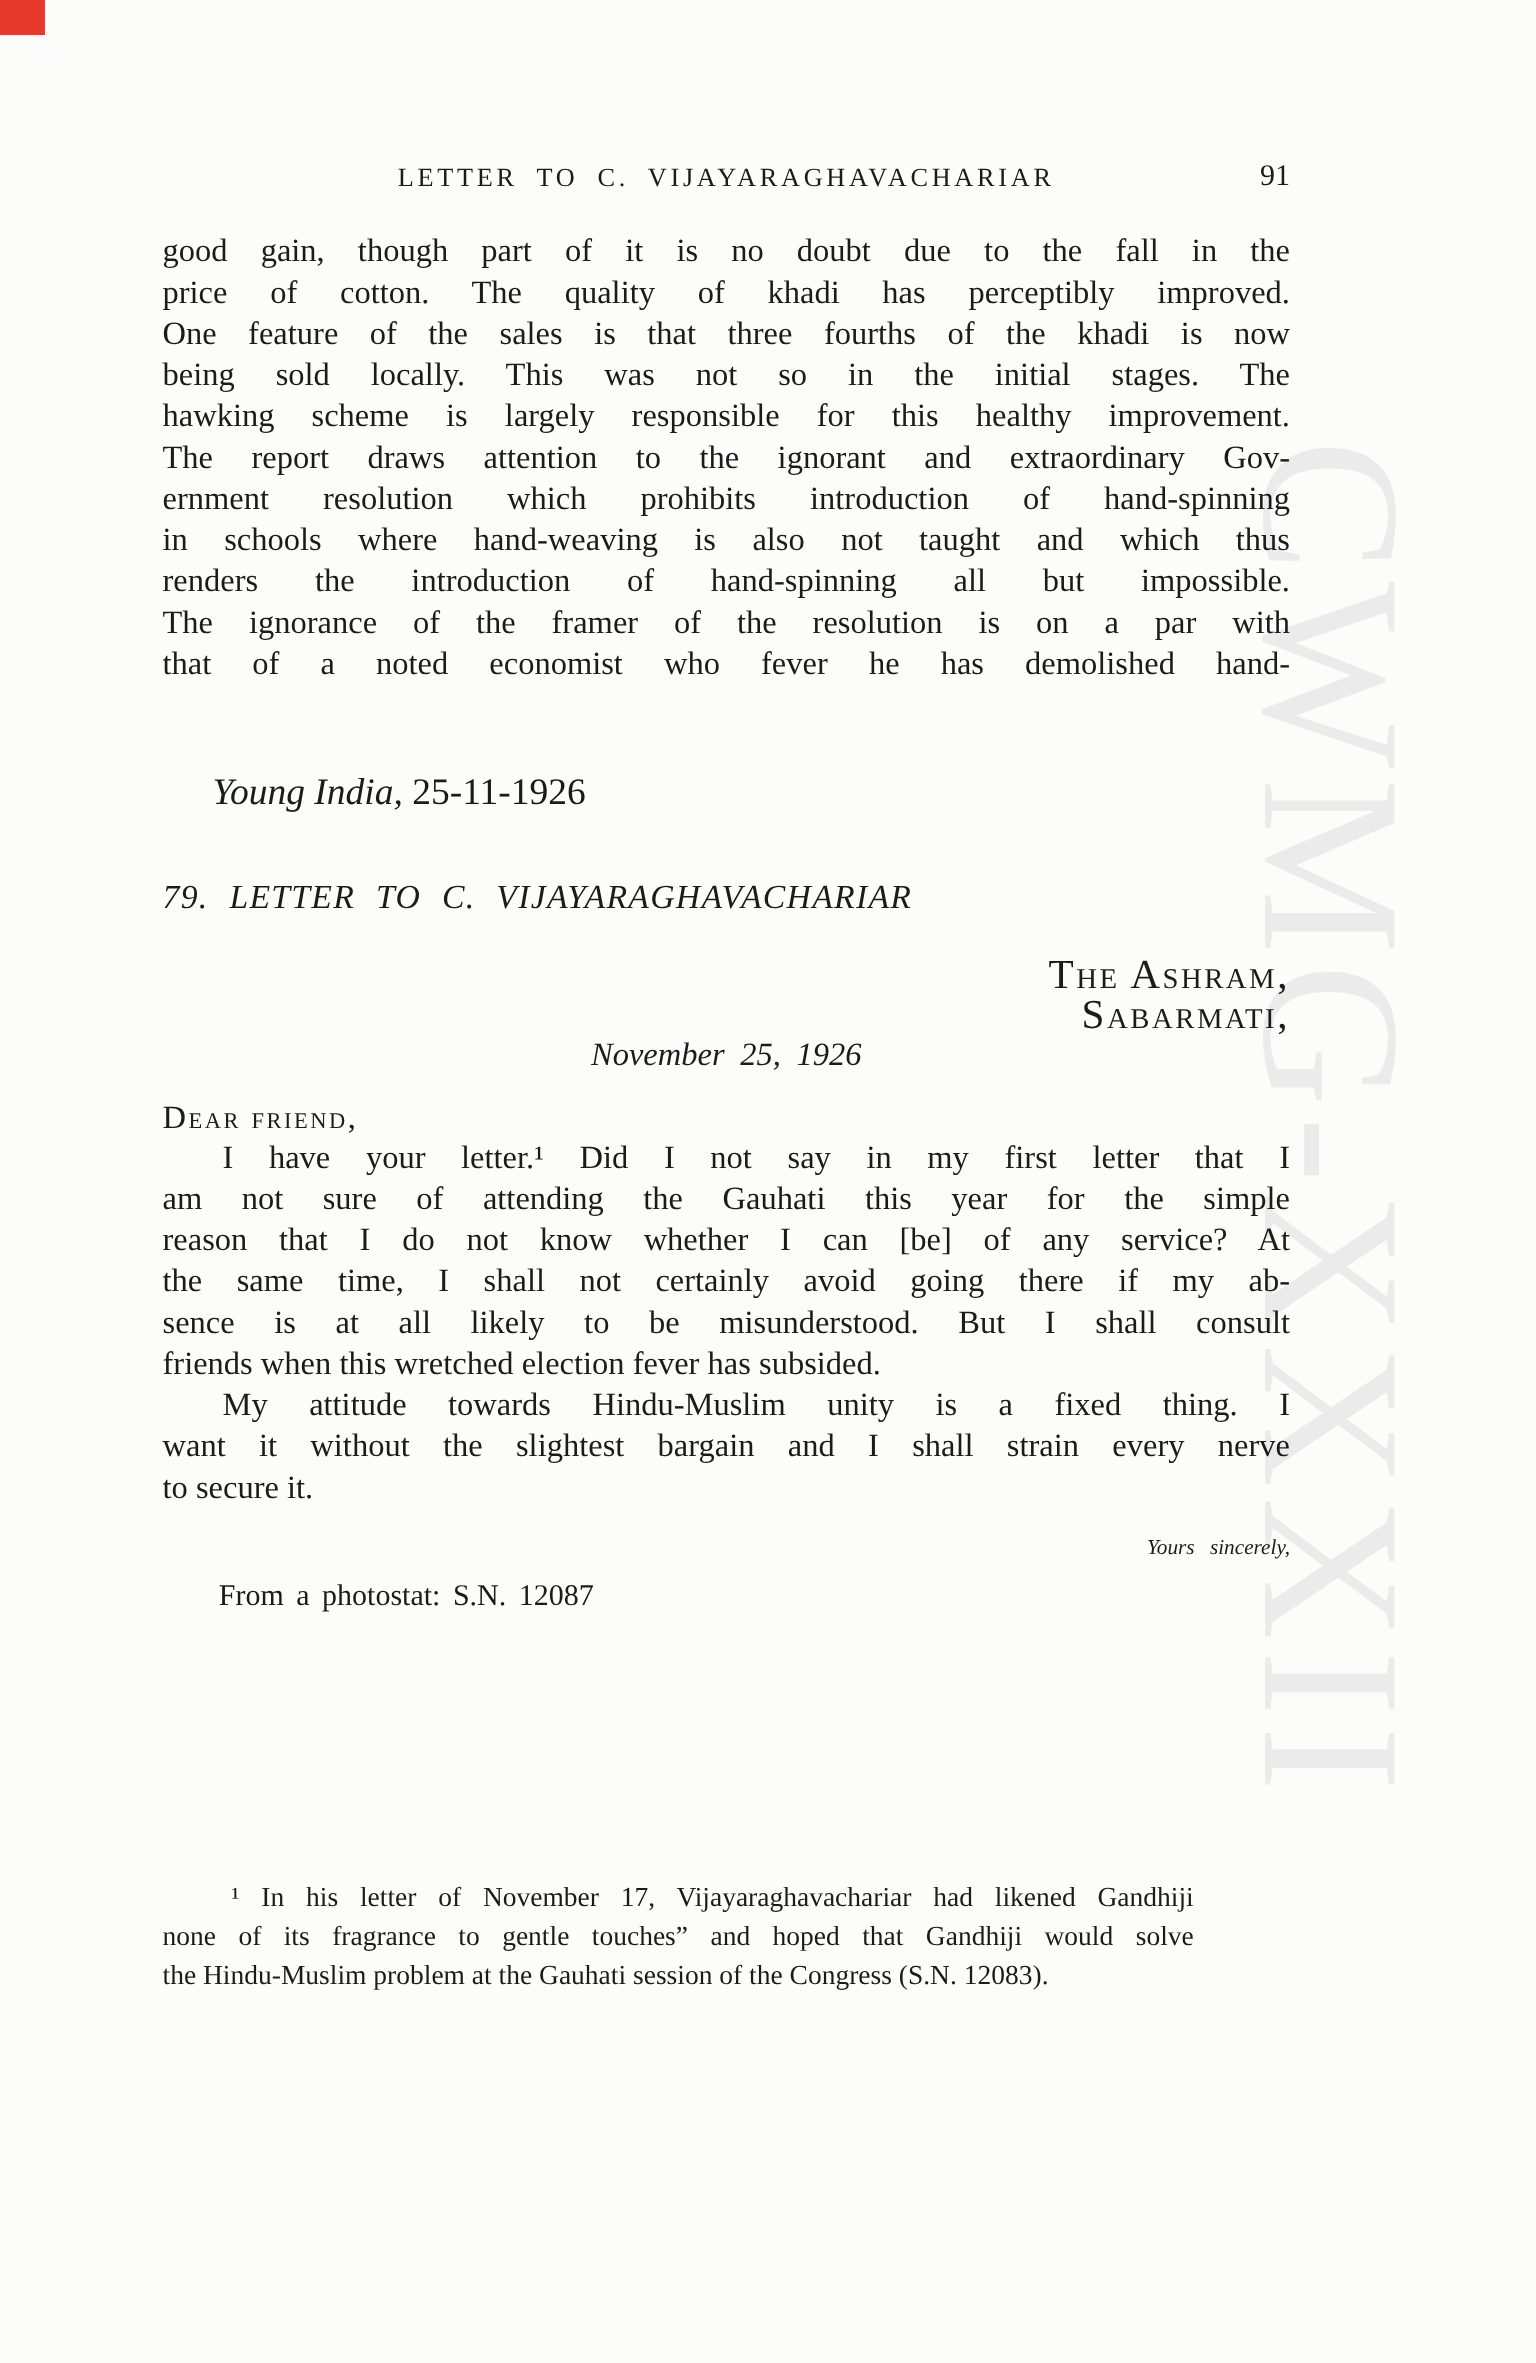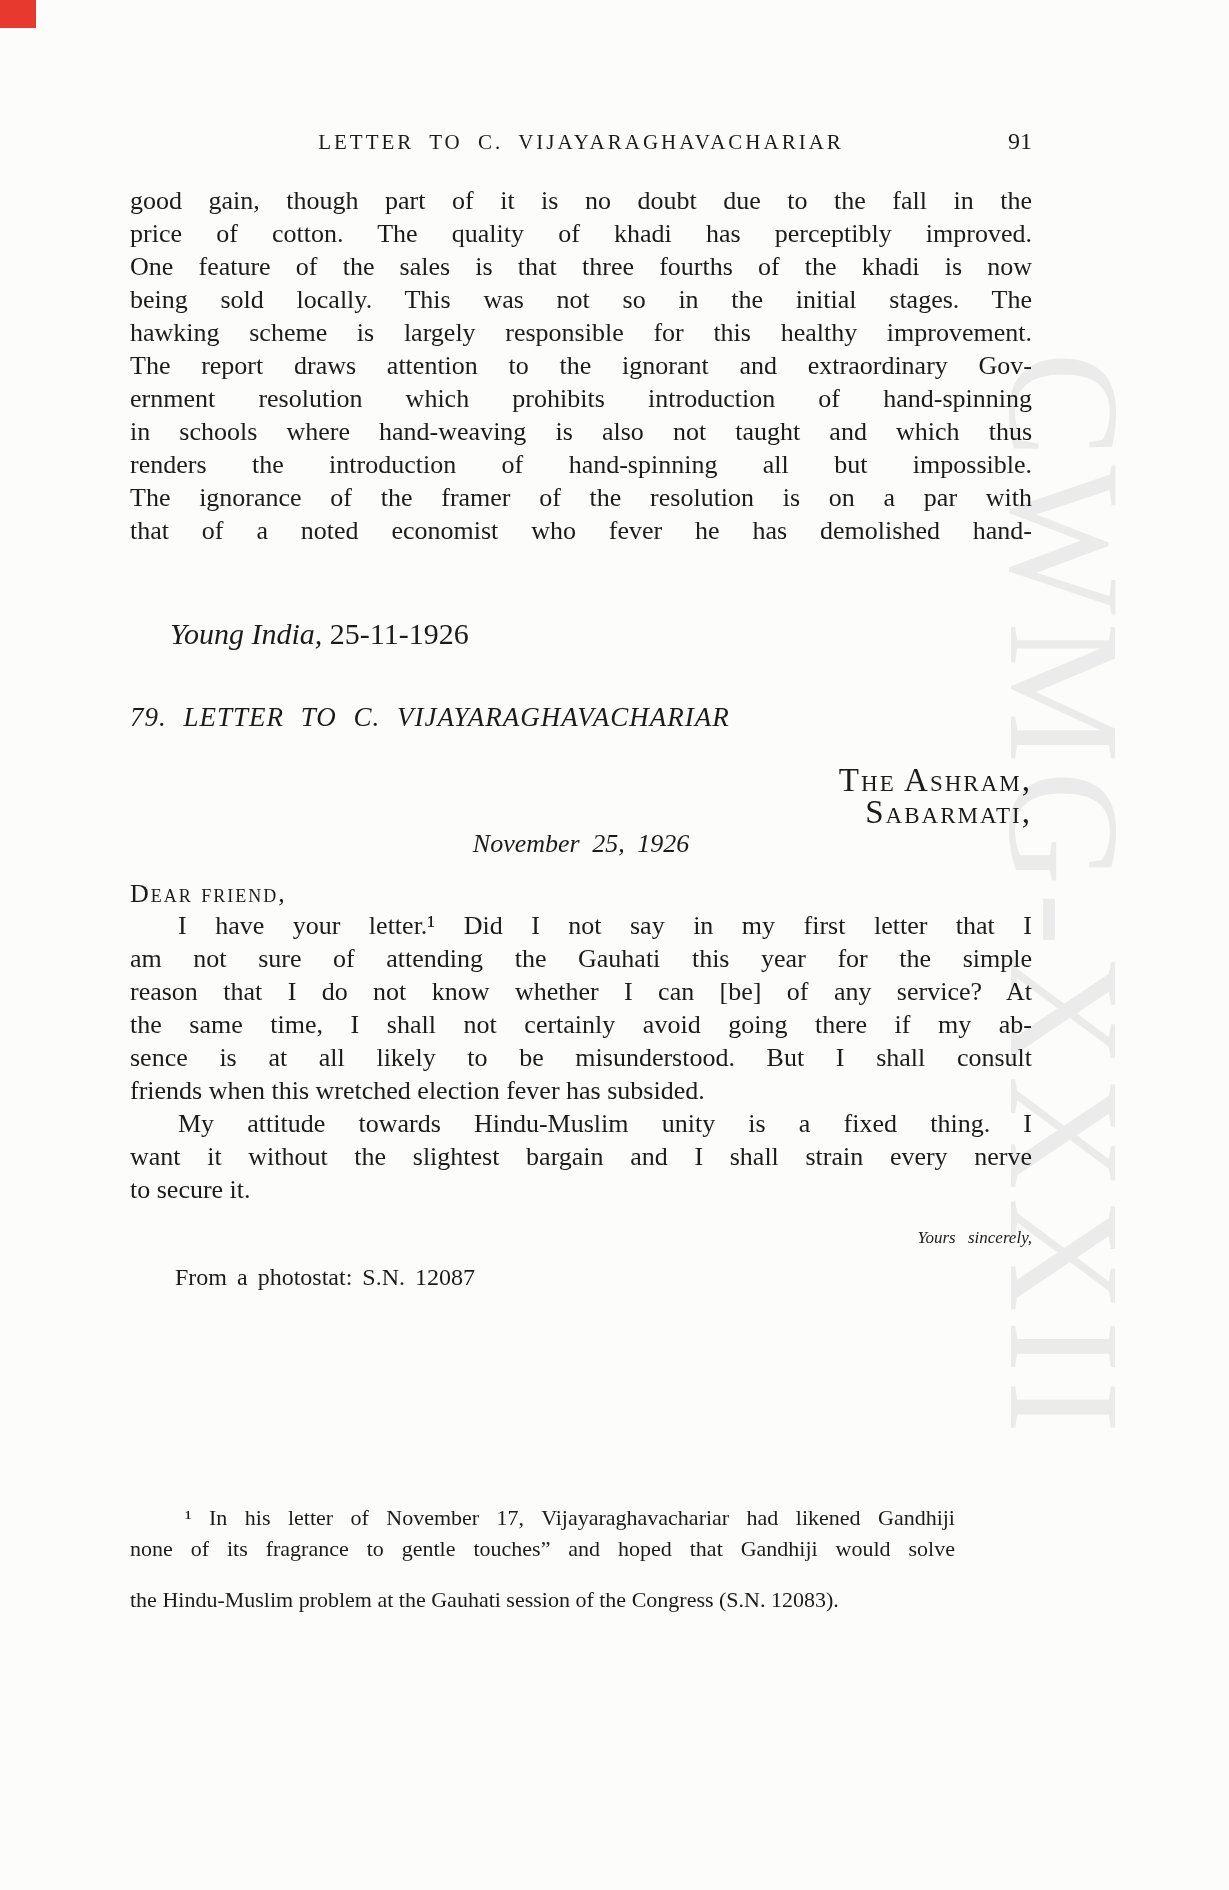--- a/index.html
+++ b/index.html
@@ -135,21 +135,21 @@
     z-index: 1;
   }
 
   .footnote-block {
     left: 130px; top: 1502px; width: 825px;
     font-size: 22px;
     line-height: 31px;
     z-index: 1;
   }
   .footnote-block > div { text-align: justify; text-align-last: justify; }
-  .footnote-block > div.last { text-align-last: left; margin-top: 20px; }
+  .footnote-block > div.last { text-align-last: left; }
   .footnote-block > div.first { text-indent: 55px; }
 </style>
 </head>
 <body>
 
 <div class="page">
 
   <div class="abs corner-mark"></div>
 
   <div class="abs watermark">CWMG-XXXII</div>

